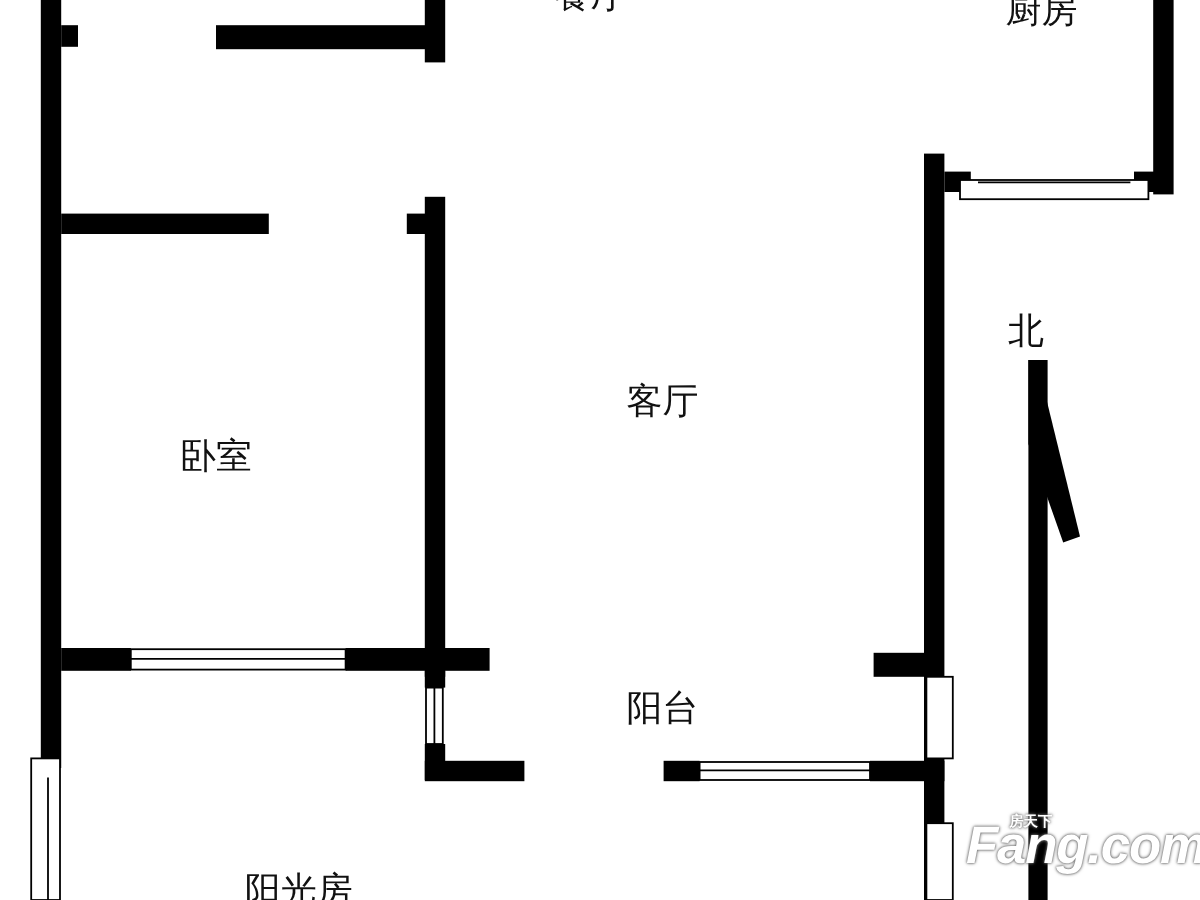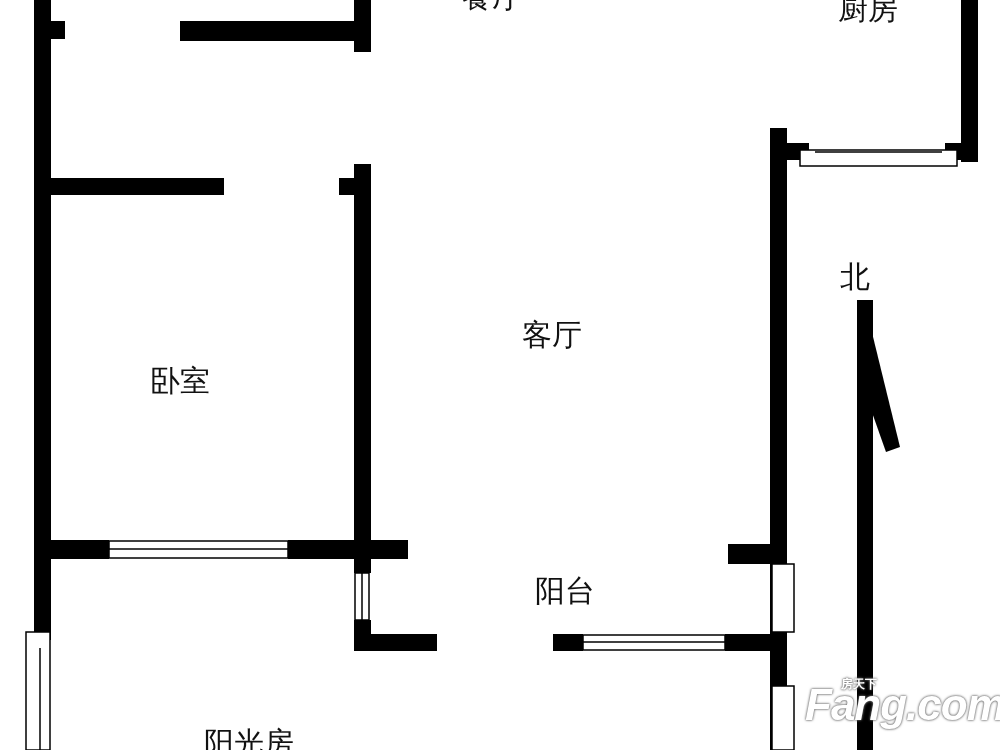--- a/index.html
+++ b/index.html
@@ -63,20 +63,20 @@
 
     <rect x="26" y="632" width="24" height="118"></rect>
     <line x1="40" y1="648" x2="40" y2="750"></line>
   </g>
 </svg>
 
 <div class="label" style="left:462px;top:-18px;">餐厅</div>
 <div class="label" style="left:838px;top:-6px;">厨房</div>
 <div class="label" style="left:150px;top:320px;margin-top:46px;">卧室</div>
 <div class="label" style="left:522px;top:320px;">客厅</div>
-<div class="label" style="left:535px;top:576px;">阳台</div>
+<div class="label" style="left:522px;top:576px;">阳台</div>
 <div class="label" style="left:204px;top:728px;">阳光房</div>
 <div class="label" style="left:840px;top:262px;">北</div>
 
 <div class="wm">
   <span class="small">房天下</span>
   <span class="big">Fang.com</span>
 </div>
 
 </body></html>

